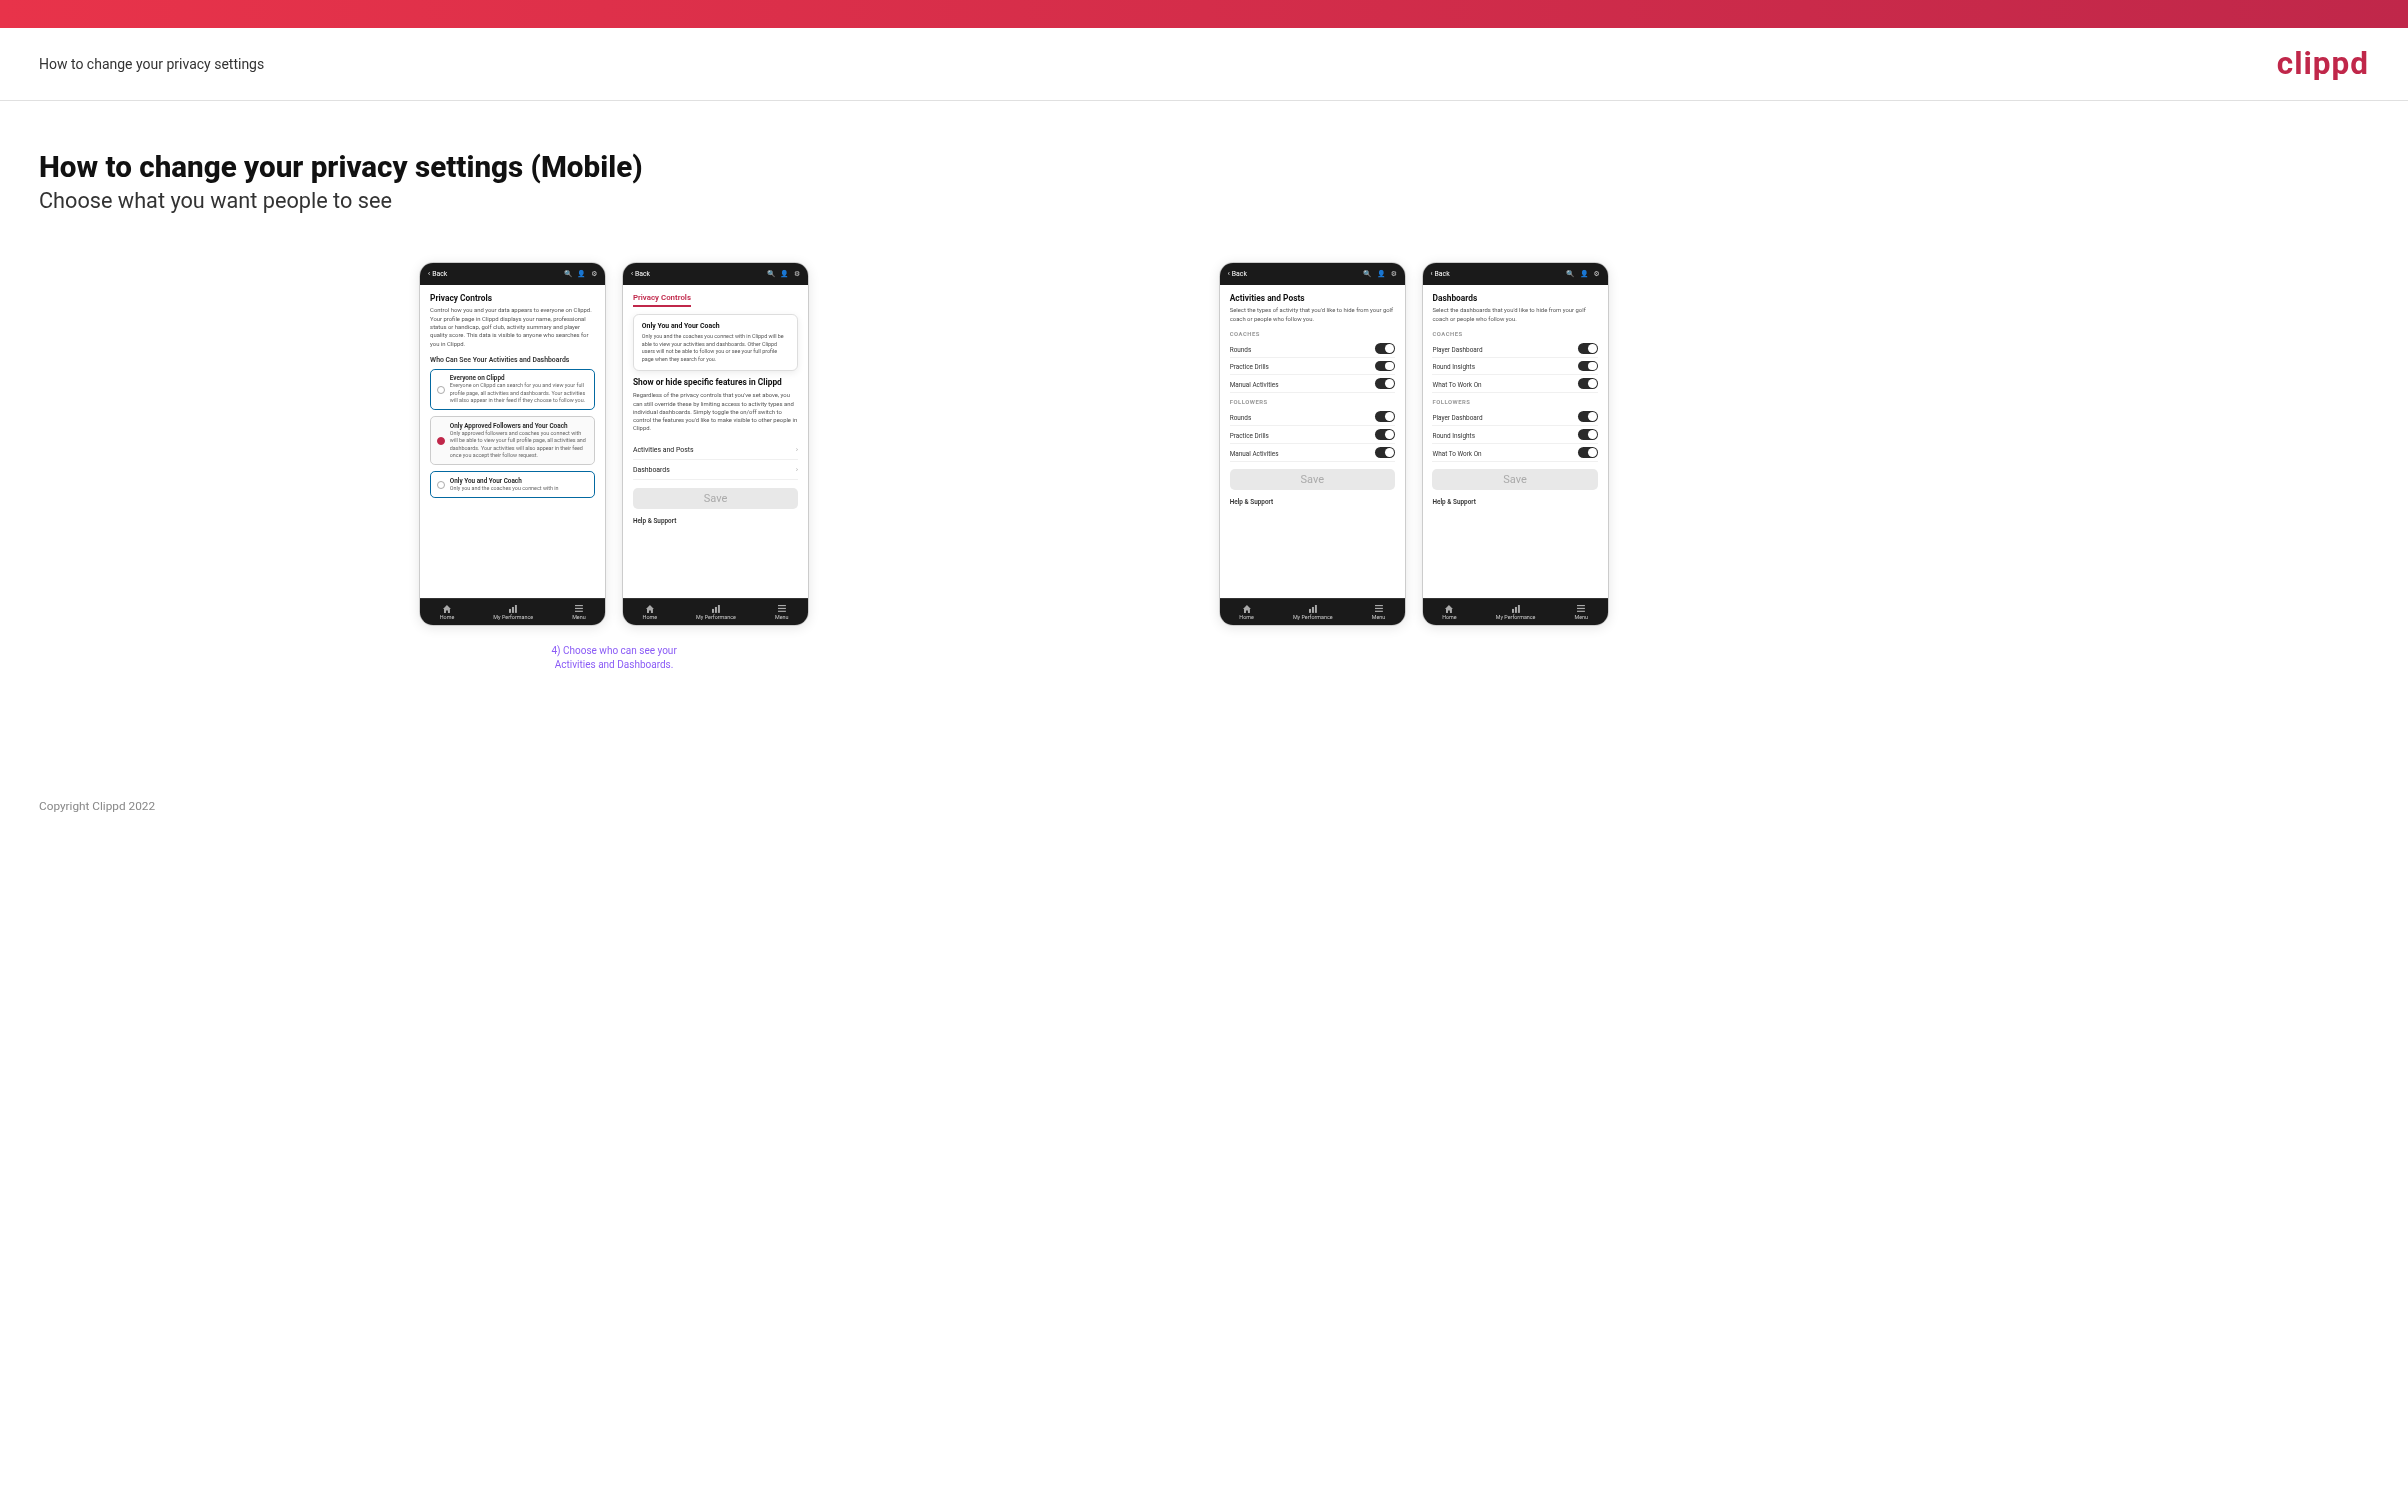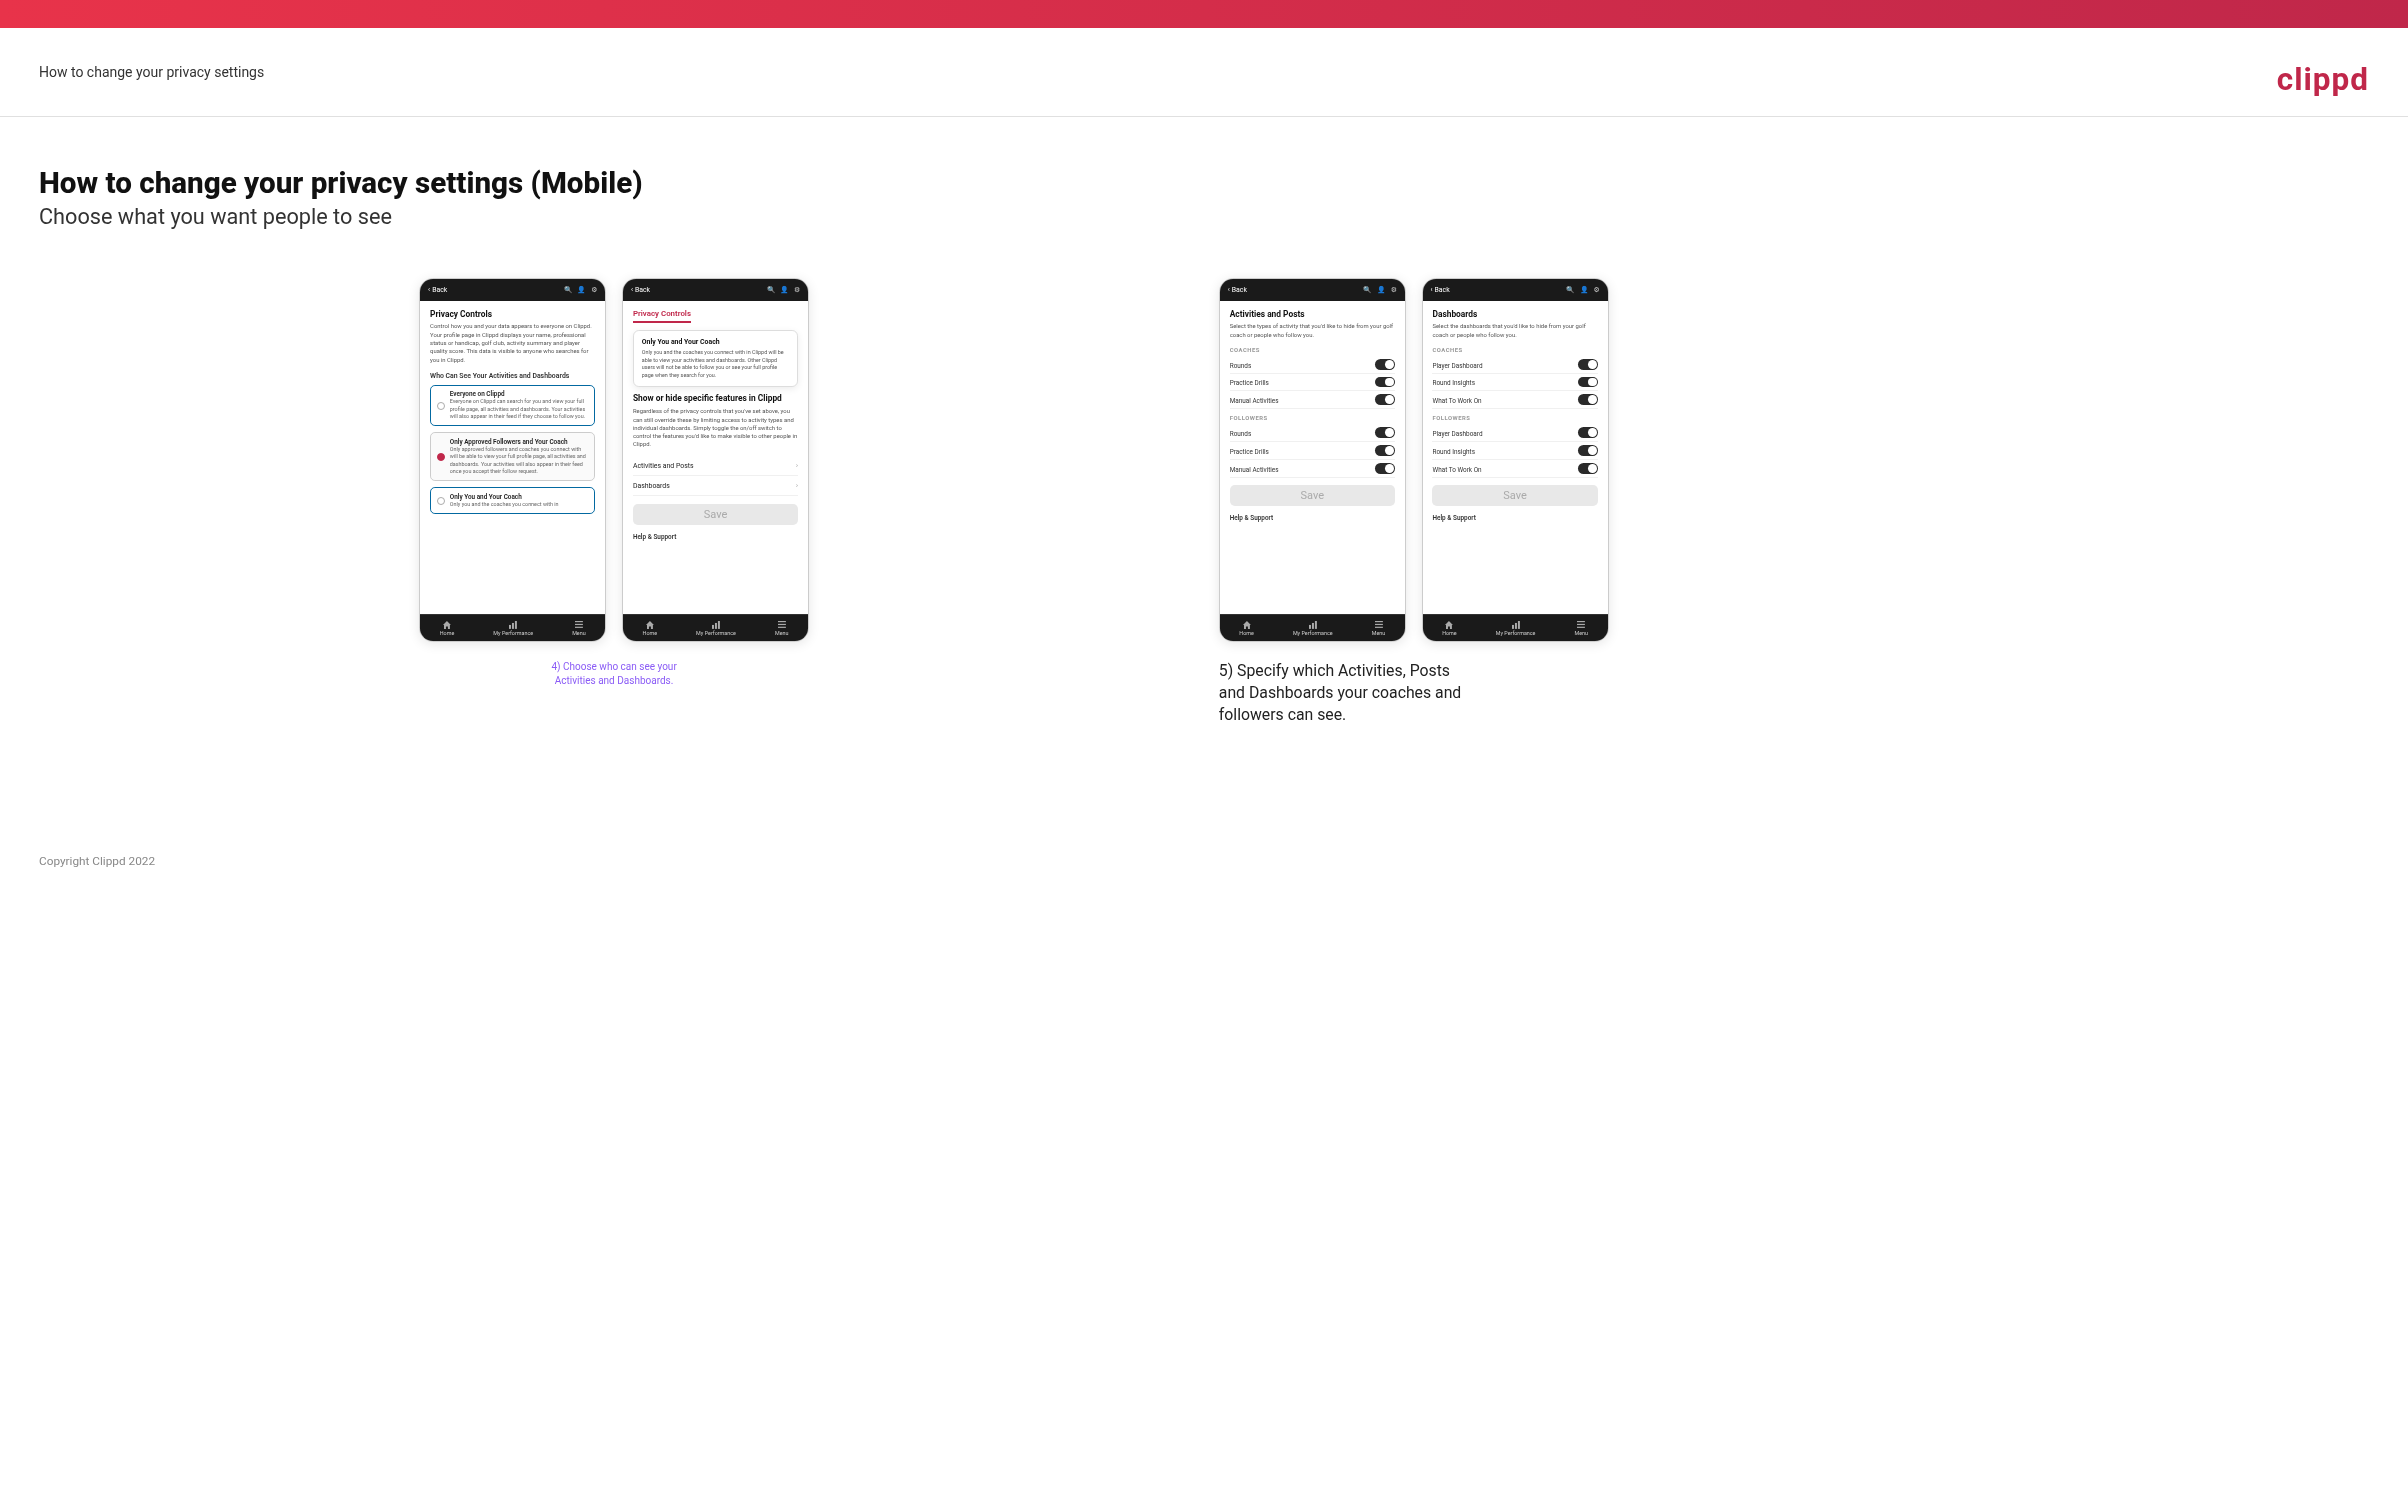--- a/index.html
+++ b/index.html
@@ -27,21 +27,20 @@
     .header-title {
       font-size: 14px;
       color: #333;
       font-weight: 400;
     }
     .logo {
       font-size: 31.5px;
       font-weight: 700;
       color: #c0274a;
       letter-spacing: 1px;
-      margin-top: 16px;
     }
 
     
     .main {
       padding: 49px 39px 59px 39px;
       max-width: 2409px;
     }
 
     .page-title {
       font-size: 29.6px;
@@ -704,25 +703,20 @@
                     <rect x="1" y="3.9" width="8" height="1.2" fill="#aaa"></rect>
                     <rect x="1" y="6.8" width="8" height="1.2" fill="#aaa"></rect>
                   </svg>
               </div>
               <span>Menu</span>
             </div>
           </div>
         </div>
 
       </div>
-      <div class="right-caption">
-        <span style="white-space:pre-line">5) Specify which Activities, Posts
-and Dashboards your  coaches and
-followers can see.</span>
-      </div>
     </div>
 
   </div>
 </div>
 
 <div class="footer">
   <span>Copyright Clippd 2022</span>
 </div>
 
 

